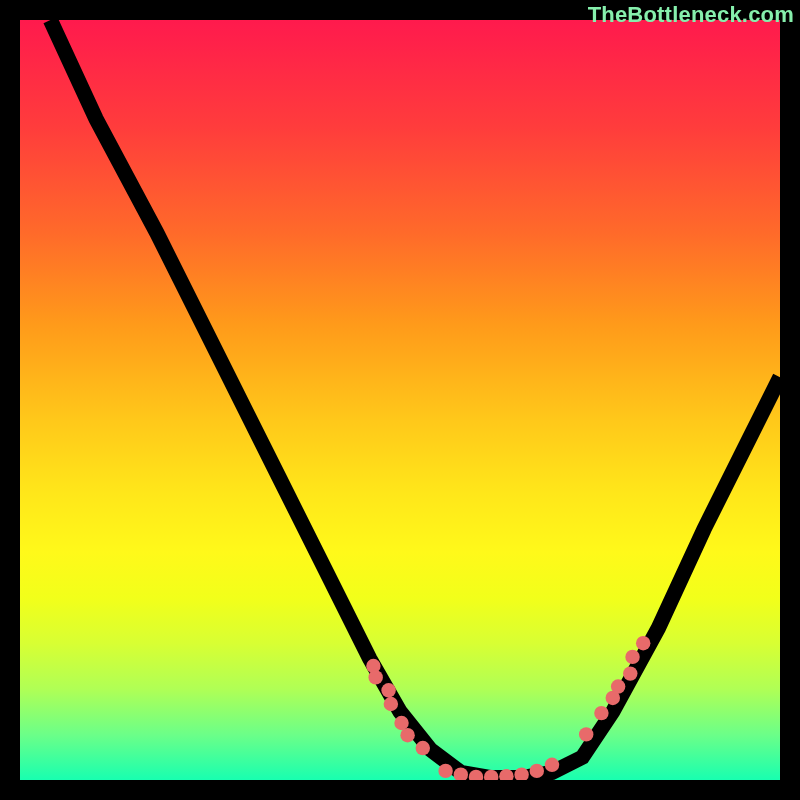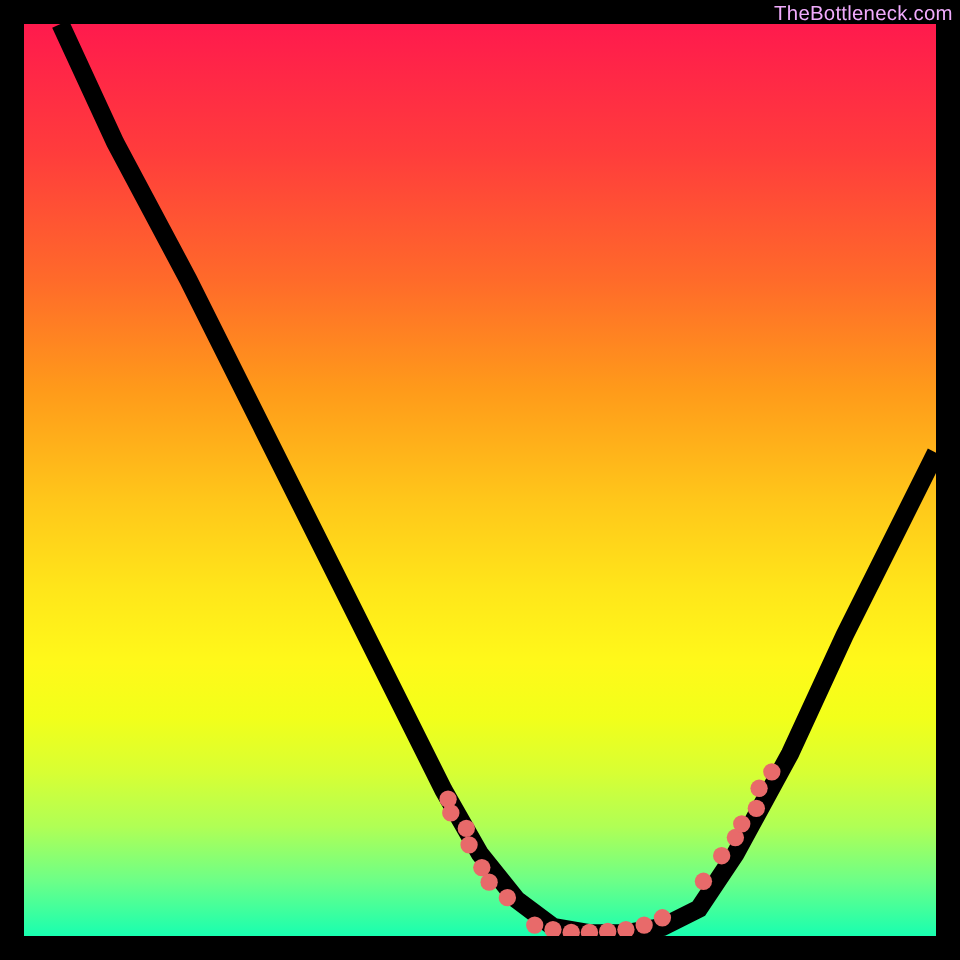--- a/index.html
+++ b/index.html
@@ -27,23 +27,23 @@
       #d8ff33 82%,
       #b0ff55 88%,
       #6cff88 94%,
       #18ffb0 100%
     );
   }
   .attrib {
     position: absolute;
     top: 2px;
     right: 6px;
-    color: #f0abfc;
-    font-size: 17px;
-    font-weight: 400;
+    color: #86efac;
+    font-size: 22px;
+    font-weight: 700;
     letter-spacing: 0.2px;
   }
   svg { position: absolute; inset: 0; }
   .curve { fill: none; stroke: #000; stroke-width: 2; }
   .dot { fill: #e86a6a; }
 </style>
 </head>
 <body>
 
 <div class="frame">

